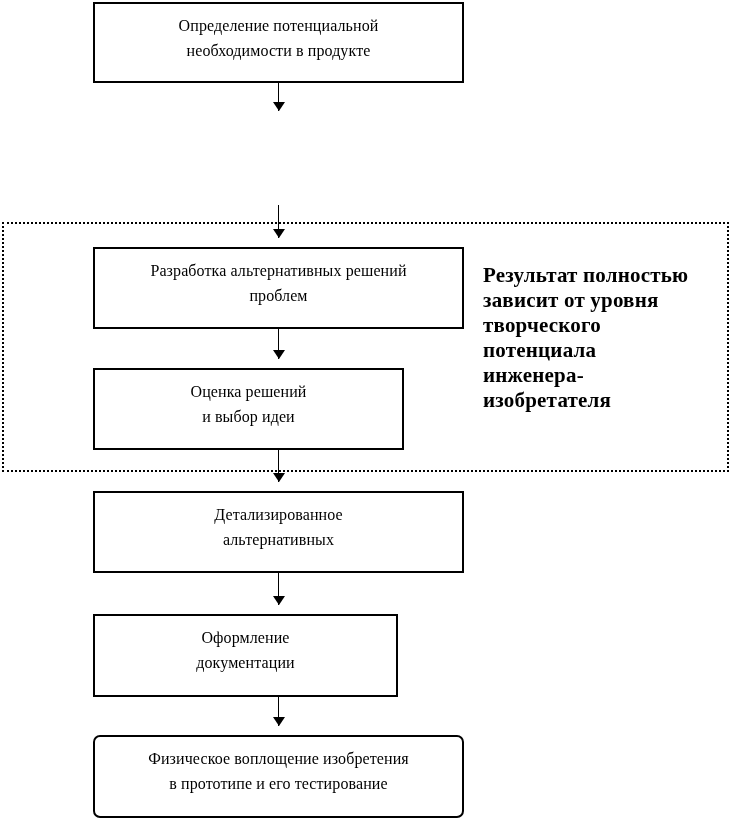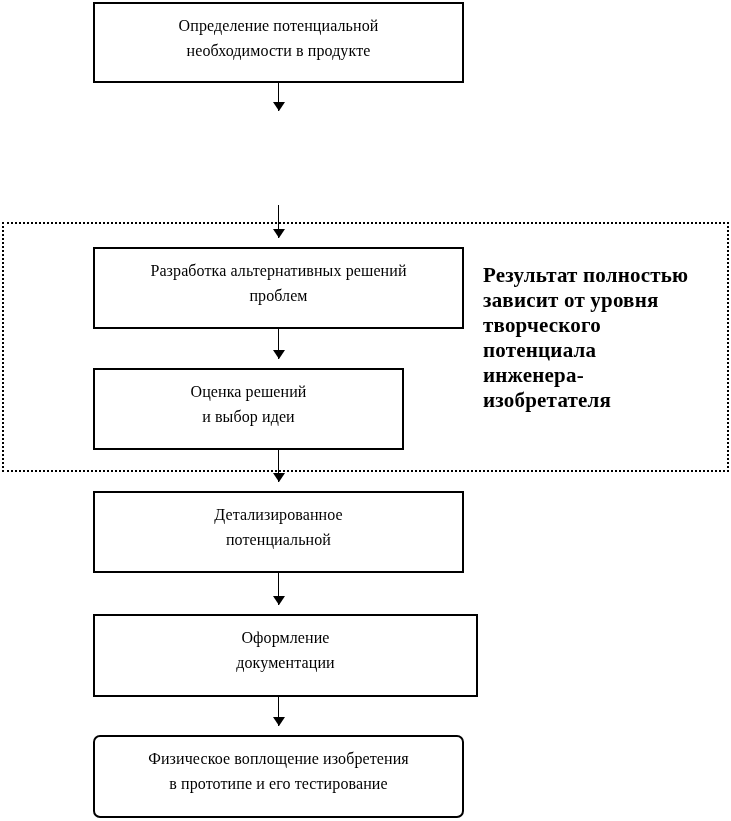--- a/index.html
+++ b/index.html
@@ -86,23 +86,23 @@
   <div class="node" style="left: 93px; top: 247px; width: 371px; height: 82px;">
     <span class="node-label">Разработка альтернативных решений
 проблем</span>
   </div>
   <div class="node" style="left: 93px; top: 368px; width: 311px; height: 82px;">
     <span class="node-label">Оценка решений
 и выбор идеи</span>
   </div>
   <div class="node" style="left: 93px; top: 491px; width: 371px; height: 82px;">
     <span class="node-label">Детализированное
-потенциальной</span>
+альтернативных</span>
   </div>
-  <div class="node" style="left: 93px; top: 614px; width: 385px; height: 83px;">
+  <div class="node" style="left: 93px; top: 614px; width: 305px; height: 83px;">
     <span class="node-label">Оформление
 документации</span>
   </div>
   <div class="node" style="left: 93px; top: 735px; width: 371px; height: 83px; border-radius: 7px;">
     <span class="node-label">Физическое воплощение изобретения
 в прототипе и его тестирование</span>
   </div>
 
   <div class="connector" style="left: 278px; top: 83px; height: 28px;"></div>
   <div class="arrowhead" style="left: 272.5px; top: 102px;"></div>

